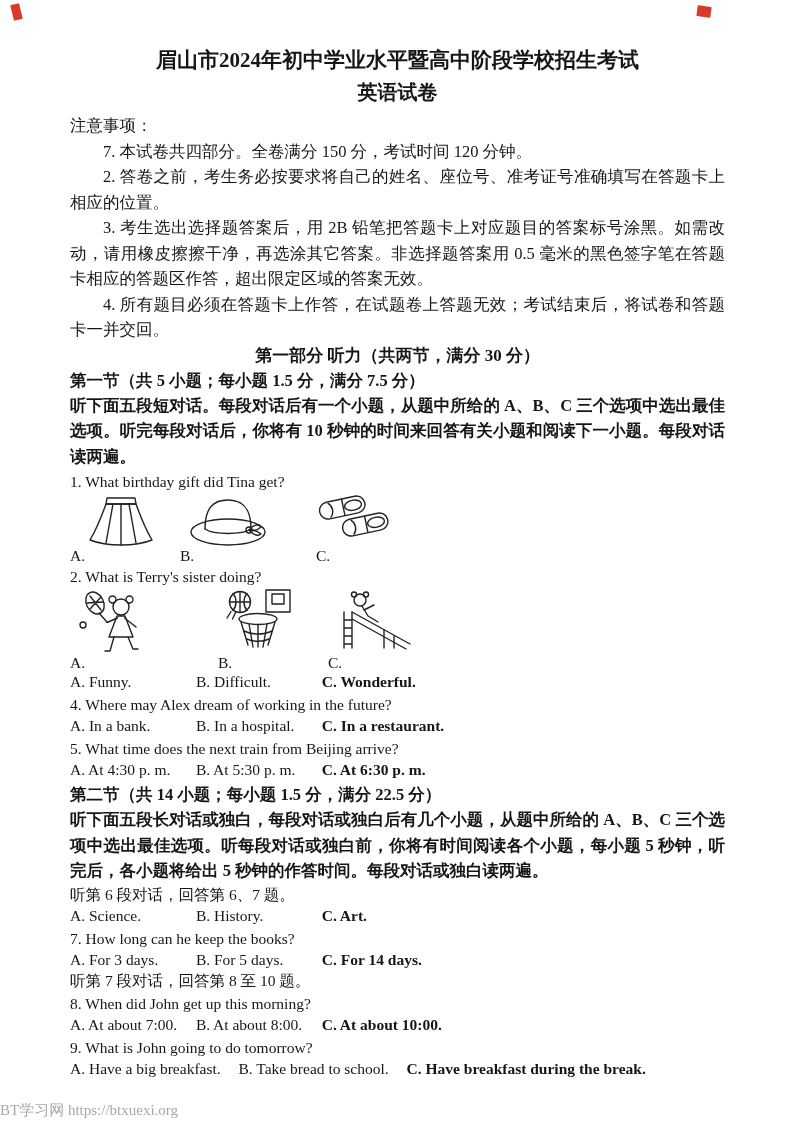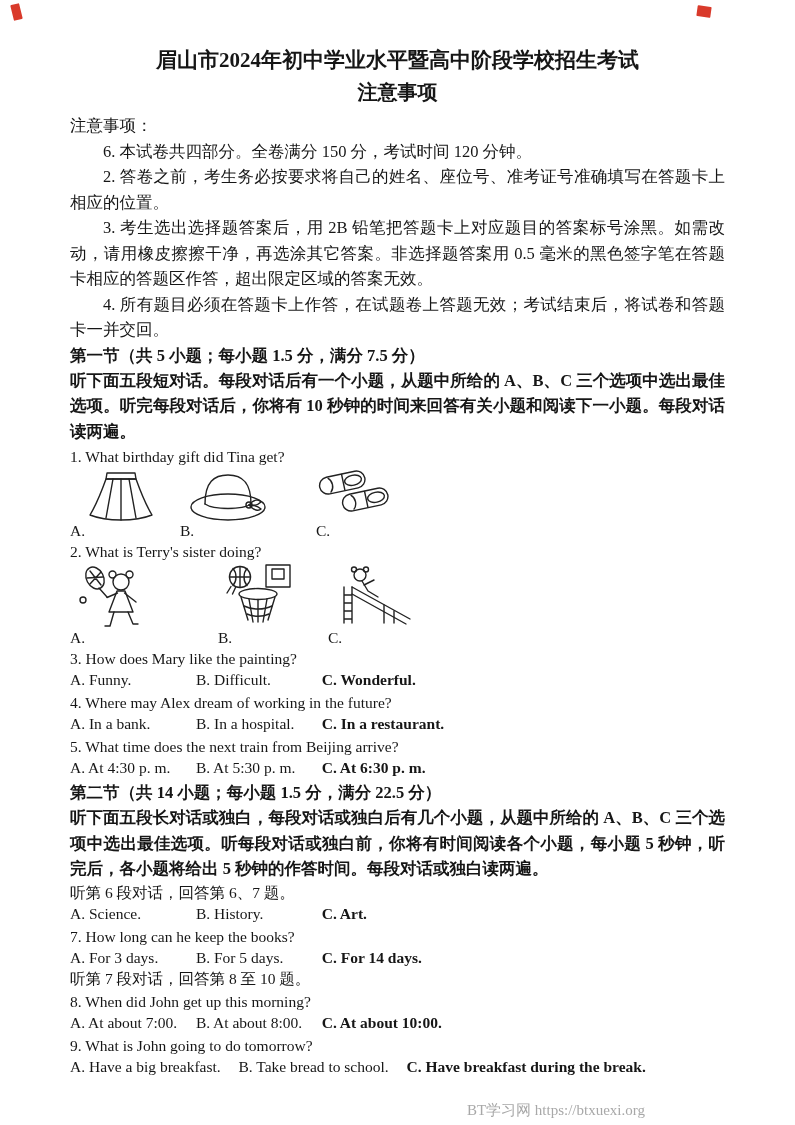--- a/index.html
+++ b/index.html
@@ -42,43 +42,44 @@
   .pic-basket{left:150px;}
   .pic-slide{left:264px;bottom:1px;}
 
   .lbl-row{position:relative;height:16px;font-size:15.5px;}
   .lbl{position:absolute;top:0;line-height:16px;}
   .lbl-q1 .la{left:0;} .lbl-q1 .lb{left:110px;} .lbl-q1 .lc{left:246px;}
   .lbl-q2 .la{left:0;} .lbl-q2 .lb{left:148px;} .lbl-q2 .lc{left:258px;}
 
   .sec2{margin-top:2px;}
 
-  .footer{position:absolute;left:8px;top:1101px;width:637px;text-align:right;
+  .footer{position:absolute;left:0;top:1101px;width:637px;text-align:left;
           color:#a8a8a8;font-size:15px;line-height:18px;}
   svg g{fill:none;stroke:#222;stroke-width:1.4;stroke-linecap:round;stroke-linejoin:round;}
 </style>
 </head>
 <body>
 
 <div class="corner-mark cm-left" style="background-color: rgb(217, 58, 43);"></div>
 <div class="corner-mark cm-right" style="background-color: rgb(217, 58, 43);"></div>
 
 <div class="sheet">
 
   <h1 class="title">眉山市2024年初中学业水平暨高中阶段学校招生考试</h1>
-  <h2 class="subtitle">注意事项</h2>
+  <h2 class="subtitle">英语试卷</h2>
 
   <section class="notice">
     <p class="nhead">注意事项：</p>
-    <p class="item">6. 本试卷共四部分。全卷满分 150 分，考试时间 120 分钟。</p>
+    <p class="item">7. 本试卷共四部分。全卷满分 150 分，考试时间 120 分钟。</p>
     <p class="item">2. 答卷之前，考生务必按要求将自己的姓名、座位号、准考证号准确填写在答题卡上相应的位置。</p>
     <p class="item">3. 考生选出选择题答案后，用 2B 铅笔把答题卡上对应题目的答案标号涂黑。如需改动，请用橡皮擦擦干净，再选涂其它答案。非选择题答案用 0.5 毫米的黑色签字笔在答题卡相应的答题区作答，超出限定区域的答案无效。</p>
     <p class="item">4. 所有题目必须在答题卡上作答，在试题卷上答题无效；考试结束后，将试卷和答题卡一并交回。</p>
   </section>
 
+  <p class="part-heading">第一部分 听力（共两节，满分 30 分）</p>
   <p class="sec-heading">第一节（共 5 小题；每小题 1.5 分，满分 7.5 分）</p>
   <p class="instr">听下面五段短对话。每段对话后有一个小题，从题中所给的 A、B、C 三个选项中选出最佳选项。听完每段对话后，你将有 10 秒钟的时间来回答有关小题和阅读下一小题。每段对话读两遍。</p>
 
   <p class="q">1. What birthday gift did Tina get?</p>
   <div class="img-row row-q1">
     <svg class="pic pic-skirt" width="70" height="52" viewBox="0 0 70 52">
       <g>
         <path d="M21 4 L49 4 L50 10 L20 10 Z"></path>
         <path d="M20 10 C15 24 10 36 4 46 C14 50 22 51 35 51 C48 51 56 50 66 46 C60 36 55 24 50 10 Z"></path>
         <path d="M27 10 L20 49"></path>
@@ -161,21 +162,20 @@
         <path d="M30 20 L40 15"></path>
       </g>
     </svg>
   </div>
   <div class="lbl-row lbl-q2">
     <span class="lbl la">A.</span>
     <span class="lbl lb">B.</span>
     <span class="lbl lc">C.</span>
   </div>
 
-  <p class="q">3. How does Mary like the painting?</p>
   <p class="opts">
     <span class="opt">A. Funny.</span>
     <span class="opt">B. Difficult.</span>
     <span class="opt">C. Wonderful.</span>
   </p>
 
   <p class="q">4. Where may Alex dream of working in the future?</p>
   <p class="opts">
     <span class="opt">A. In a bank.</span>
     <span class="opt">B. In a hospital.</span>

